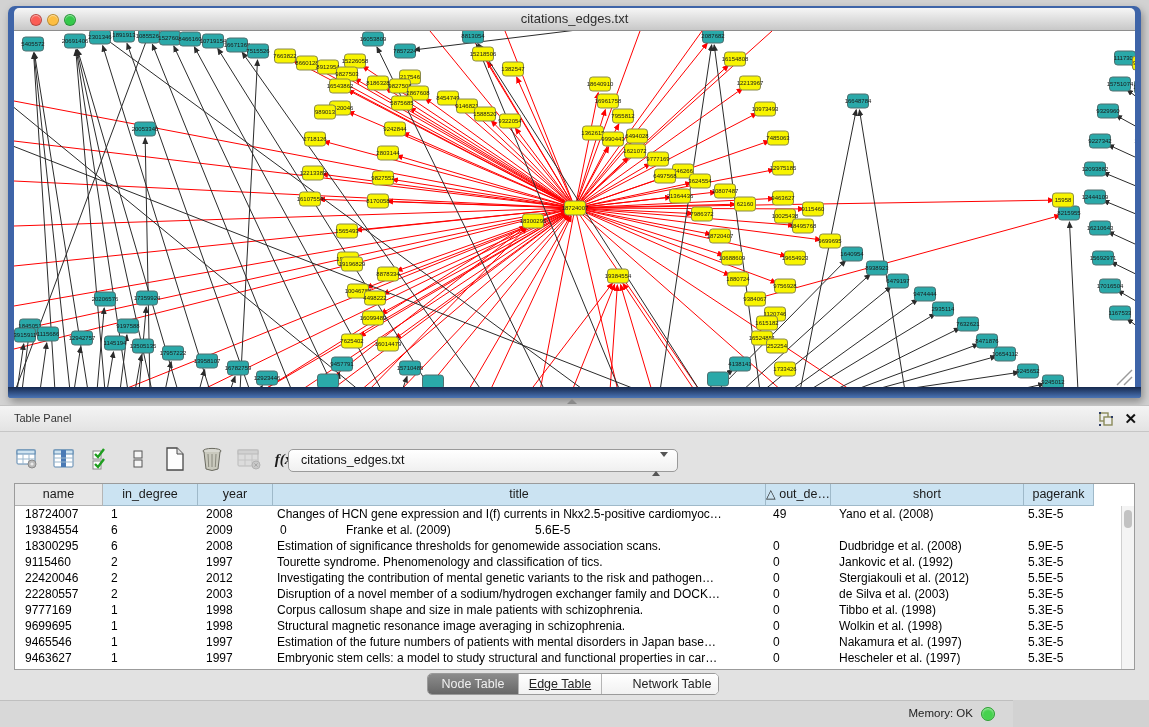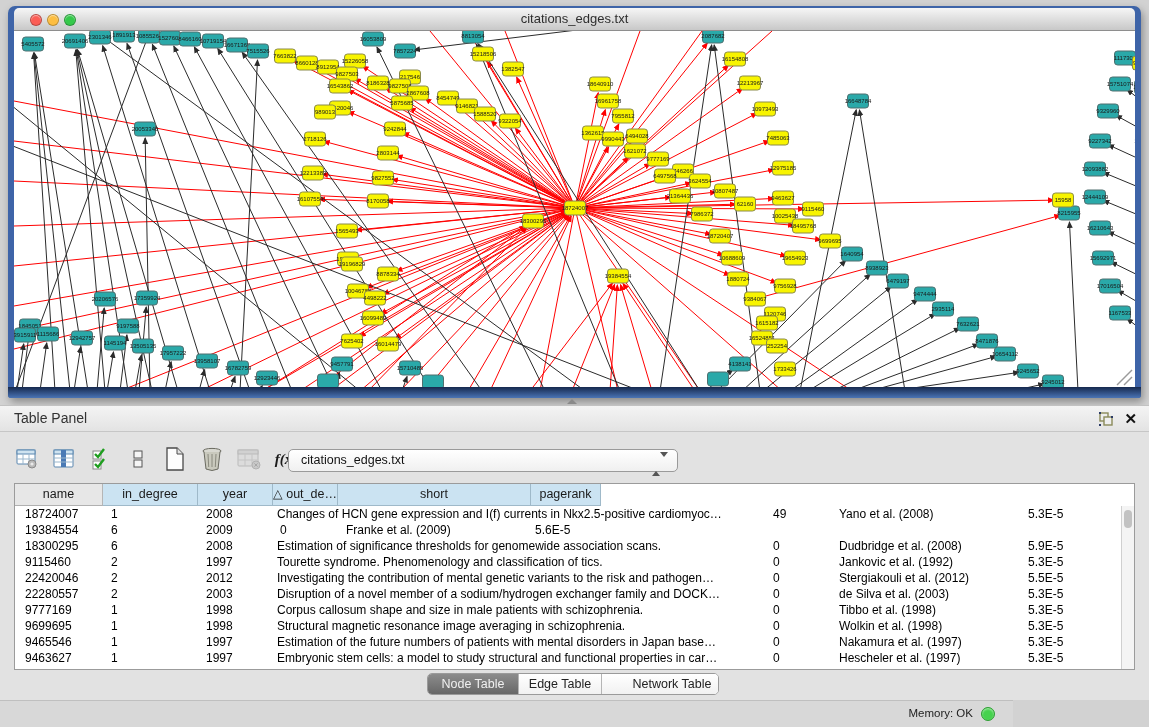--- a/index.html
+++ b/index.html
@@ -21,21 +21,21 @@
     background:linear-gradient(#16294e,#4a74b5); border-radius:0 0 3px 3px; }
   #graph-svg { position:absolute; left:0; top:0; }
 
   
   #divider-handle { position:absolute; left:567px; top:399px; width:0; height:0;
     border-left:5px solid transparent; border-right:5px solid transparent; border-bottom:5px solid #8a8a8a; }
 
   
   #table-panel-header { position:absolute; left:0; top:405px; width:1149px; height:27px;
     background:linear-gradient(#f4f4f4,#e3e3e3); border-top:1px solid #c2c2c2; border-bottom:1px solid #c6c6c6; }
-  #table-panel-title { position:absolute; left:14px; top:0; line-height:25px; font-size:14px; color:#333; }
+  #table-panel-title { position:absolute; left:14px; top:0; line-height:25px; font-size:11px; color:#333; }
   #float-icon { position:absolute; right:36px; top:6px; width:14px; height:14px; cursor:pointer; }
   #close-icon { position:absolute; right:12px; top:2px; font-size:15px; font-weight:bold; color:#111; cursor:pointer; line-height:22px;}
 
   #table-panel-body { position:absolute; left:0; top:432px; width:1149px; height:268px; background:#e2e2e2; }
 
   
   #toolbar { position:absolute; left:14px; top:10px; height:34px; display:flex; align-items:center; }
   .tbtn { margin-right:11px; display:flex; align-items:center; justify-content:center; width:26px; height:28px; }
   #fx-icon { font-family:"Liberation Serif", serif; font-style:italic; font-weight:bold; font-size:15px; color:#1a1a1a; }
   #table-select { position:absolute; left:288px; top:17px; width:390px; height:23px;
@@ -62,21 +62,21 @@
   #vscroll { position:absolute; right:0; top:22px; bottom:0; width:13px; background:#f4f4f4; border-left:1px solid #d0d0d0; }
   #vthumb { position:absolute; left:2px; top:4px; width:8px; height:18px; background:#c2c2c2; border-radius:4px; }
 
   
   #tabbar { position:absolute; left:427px; top:241px; height:22px; display:flex;
     border:1px solid #9a9a9a; border-radius:5px; overflow:hidden; background:#fff; }
   .seg { font-size:12.5px; line-height:20px; text-align:center; color:#222;
     background:linear-gradient(#ffffff,#f1f1f1); cursor:pointer; }
   .seg.sel { background:linear-gradient(#8c8c8c,#676767); color:#f0f0f0; }
   .seg + .seg { border-left:1px solid #b5b5b5; }
-  #seg-node{width:90px;} #seg-edge{width:83px;} #seg-network{width:117px;padding-left:24px;}
+  #seg-node{width:90px;} #seg-edge{width:83px;text-decoration:underline;} #seg-network{width:117px;padding-left:24px;}
 
   
   #statusbar { position:absolute; left:0; top:700px; width:1013px; height:27px;
     background:#d8d8d8; border-top:1px solid #bfbfbf; }
   #memory-label { position:absolute; right:40px; top:0; line-height:25px; font-size:11.5px; color:#222; }
   #memory-dot { position:absolute; right:18px; top:6px; width:14px; height:14px; border-radius:50%;
     border:1px solid #2f9e35; box-shadow:inset 0 1px 2px rgba(255,255,255,.6); }
 </style>
 </head>
 <body>
@@ -621,20 +621,21 @@
   <div id="table-select">
     <span>citations_edges.txt</span>
     <span id="combo-stepper"><span class="up"></span><span class="dn"></span></span>
   </div>
 
   <div id="table-box">
     <div id="thead">
       <div class="hcell gray c0">name</div>
       <div class="hcell c1">in_degree</div>
       <div class="hcell c2">year</div>
+      <div class="hcell c3">title</div>
       <div class="hcell c4"><span>△</span> <span>out_de…</span></div>
       <div class="hcell c5">short</div>
       <div class="hcell c6">pagerank</div>
       <div class="hfill"></div>
     </div>
     <div id="rows">
         <div class="trow">
           <div class="tcell c0">18724007</div>
           <div class="tcell c1">1</div>
           <div class="tcell c2">2008</div>

